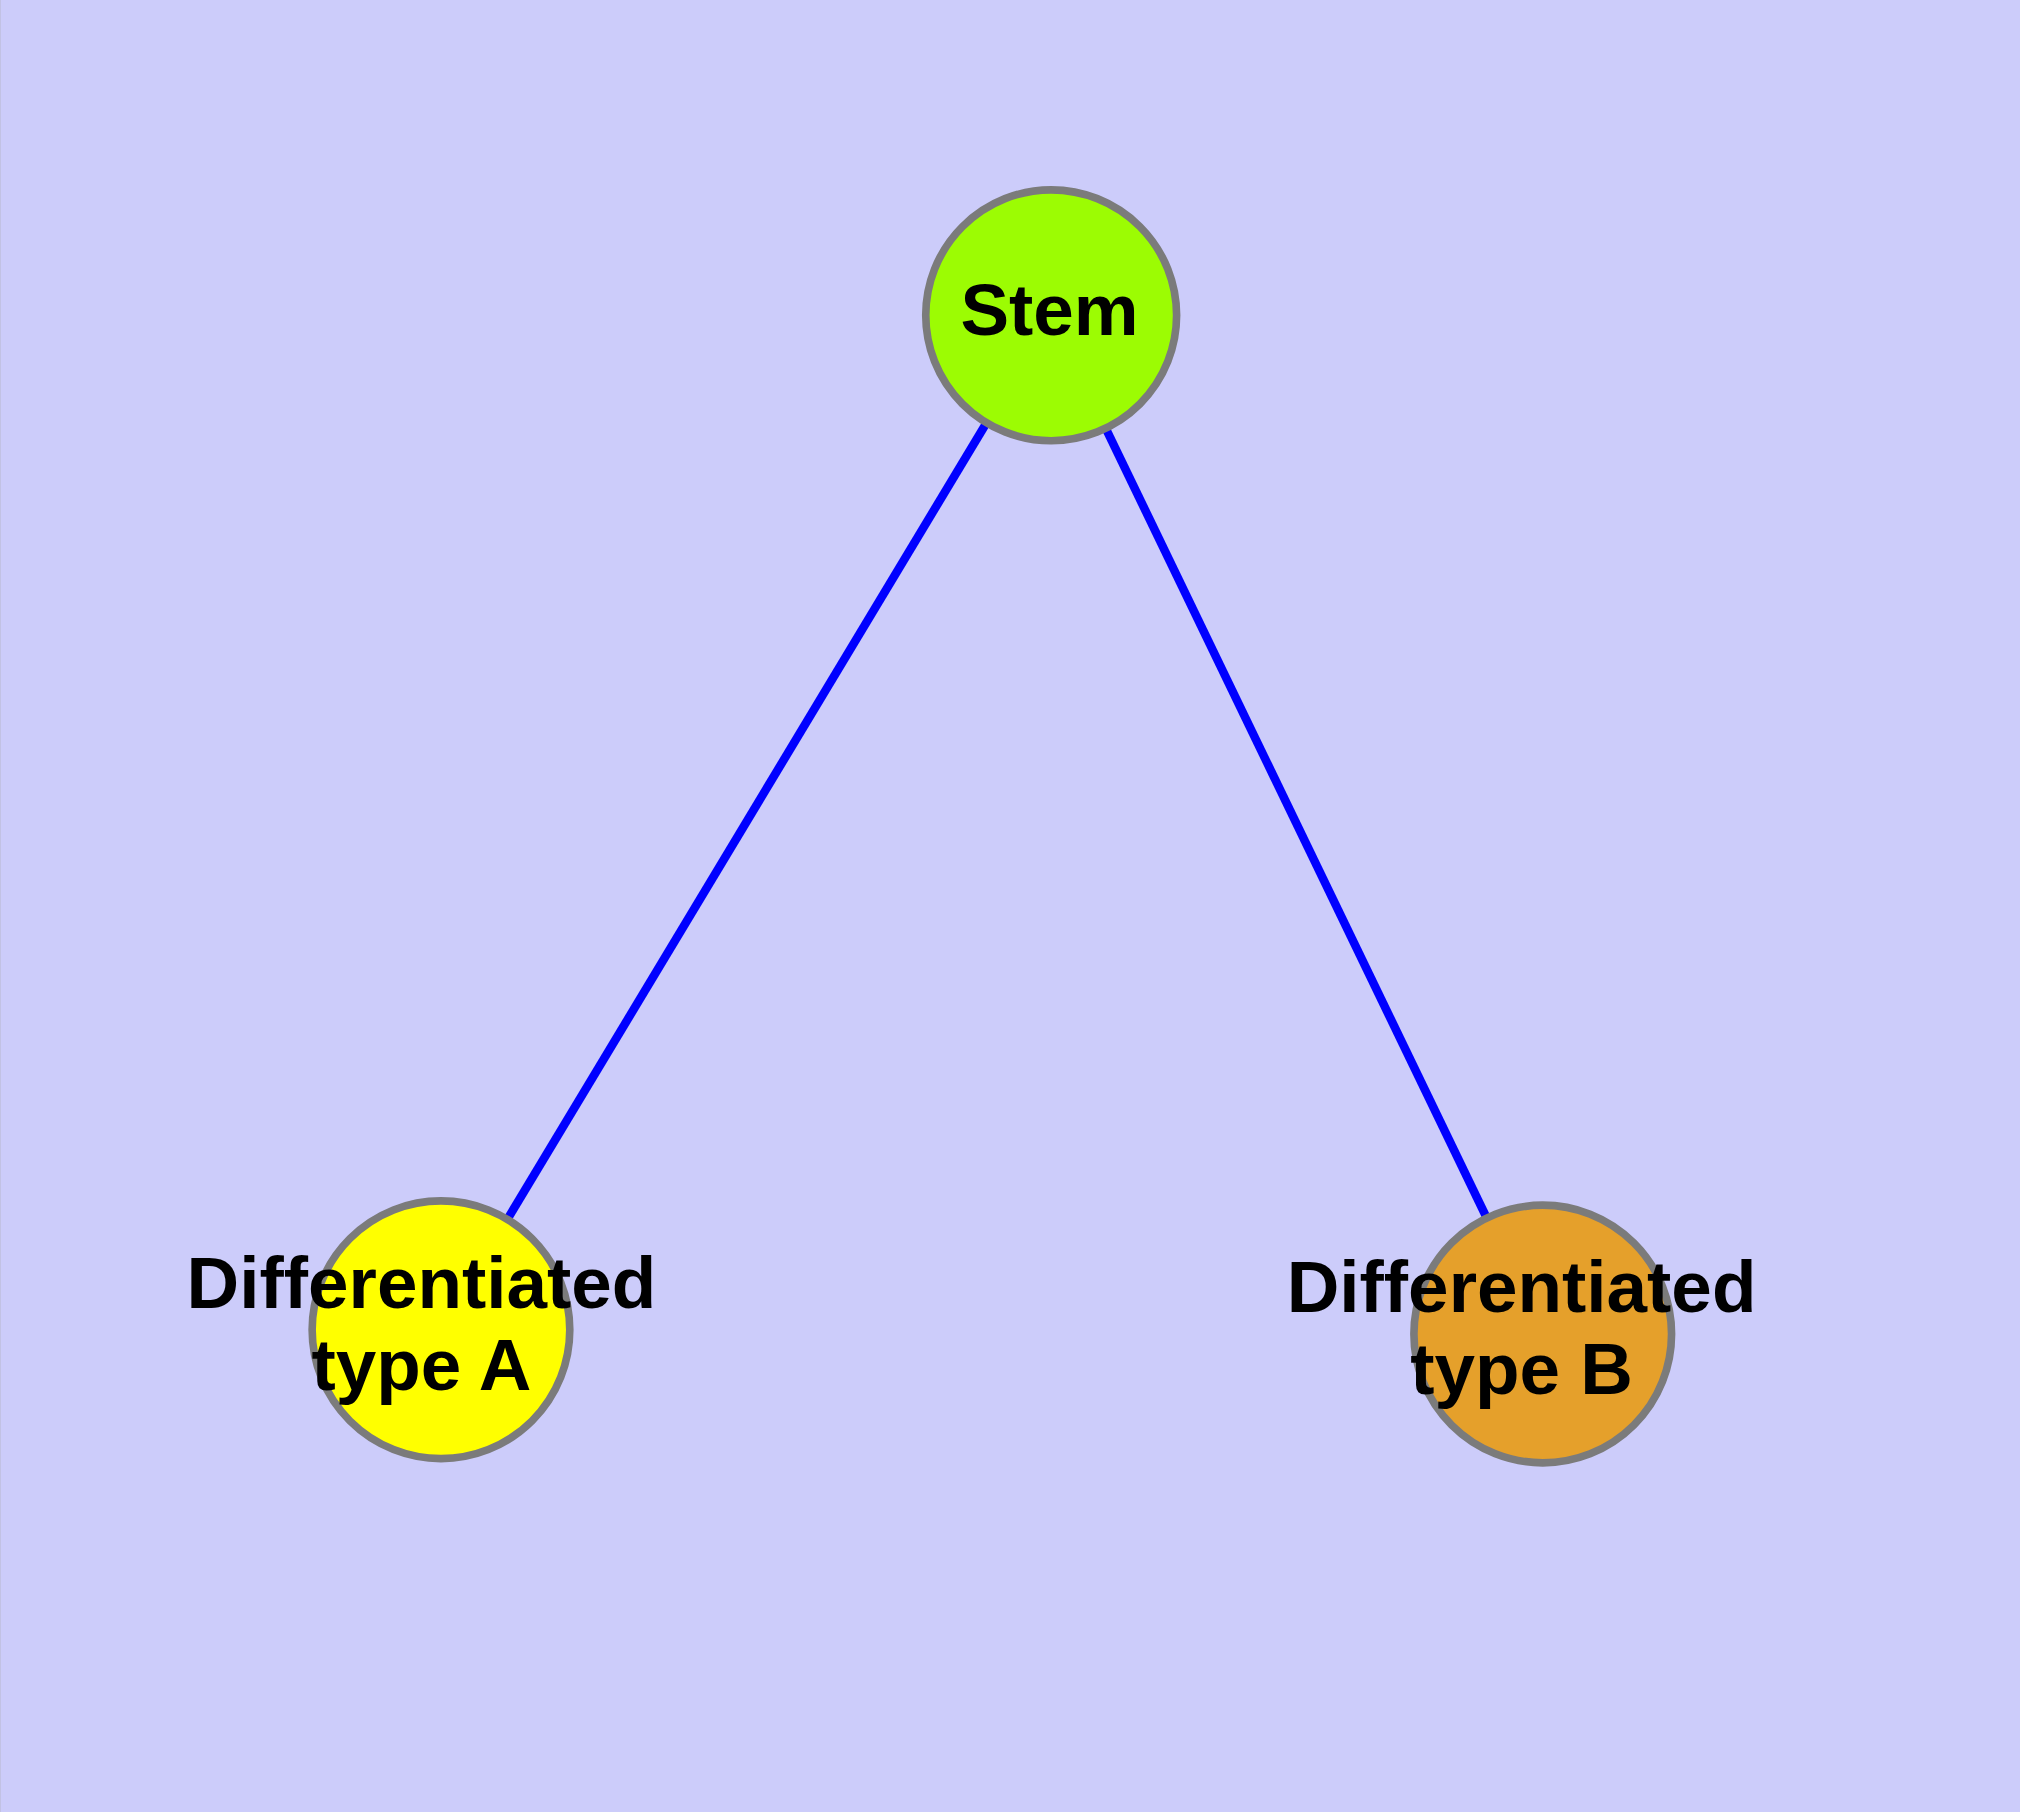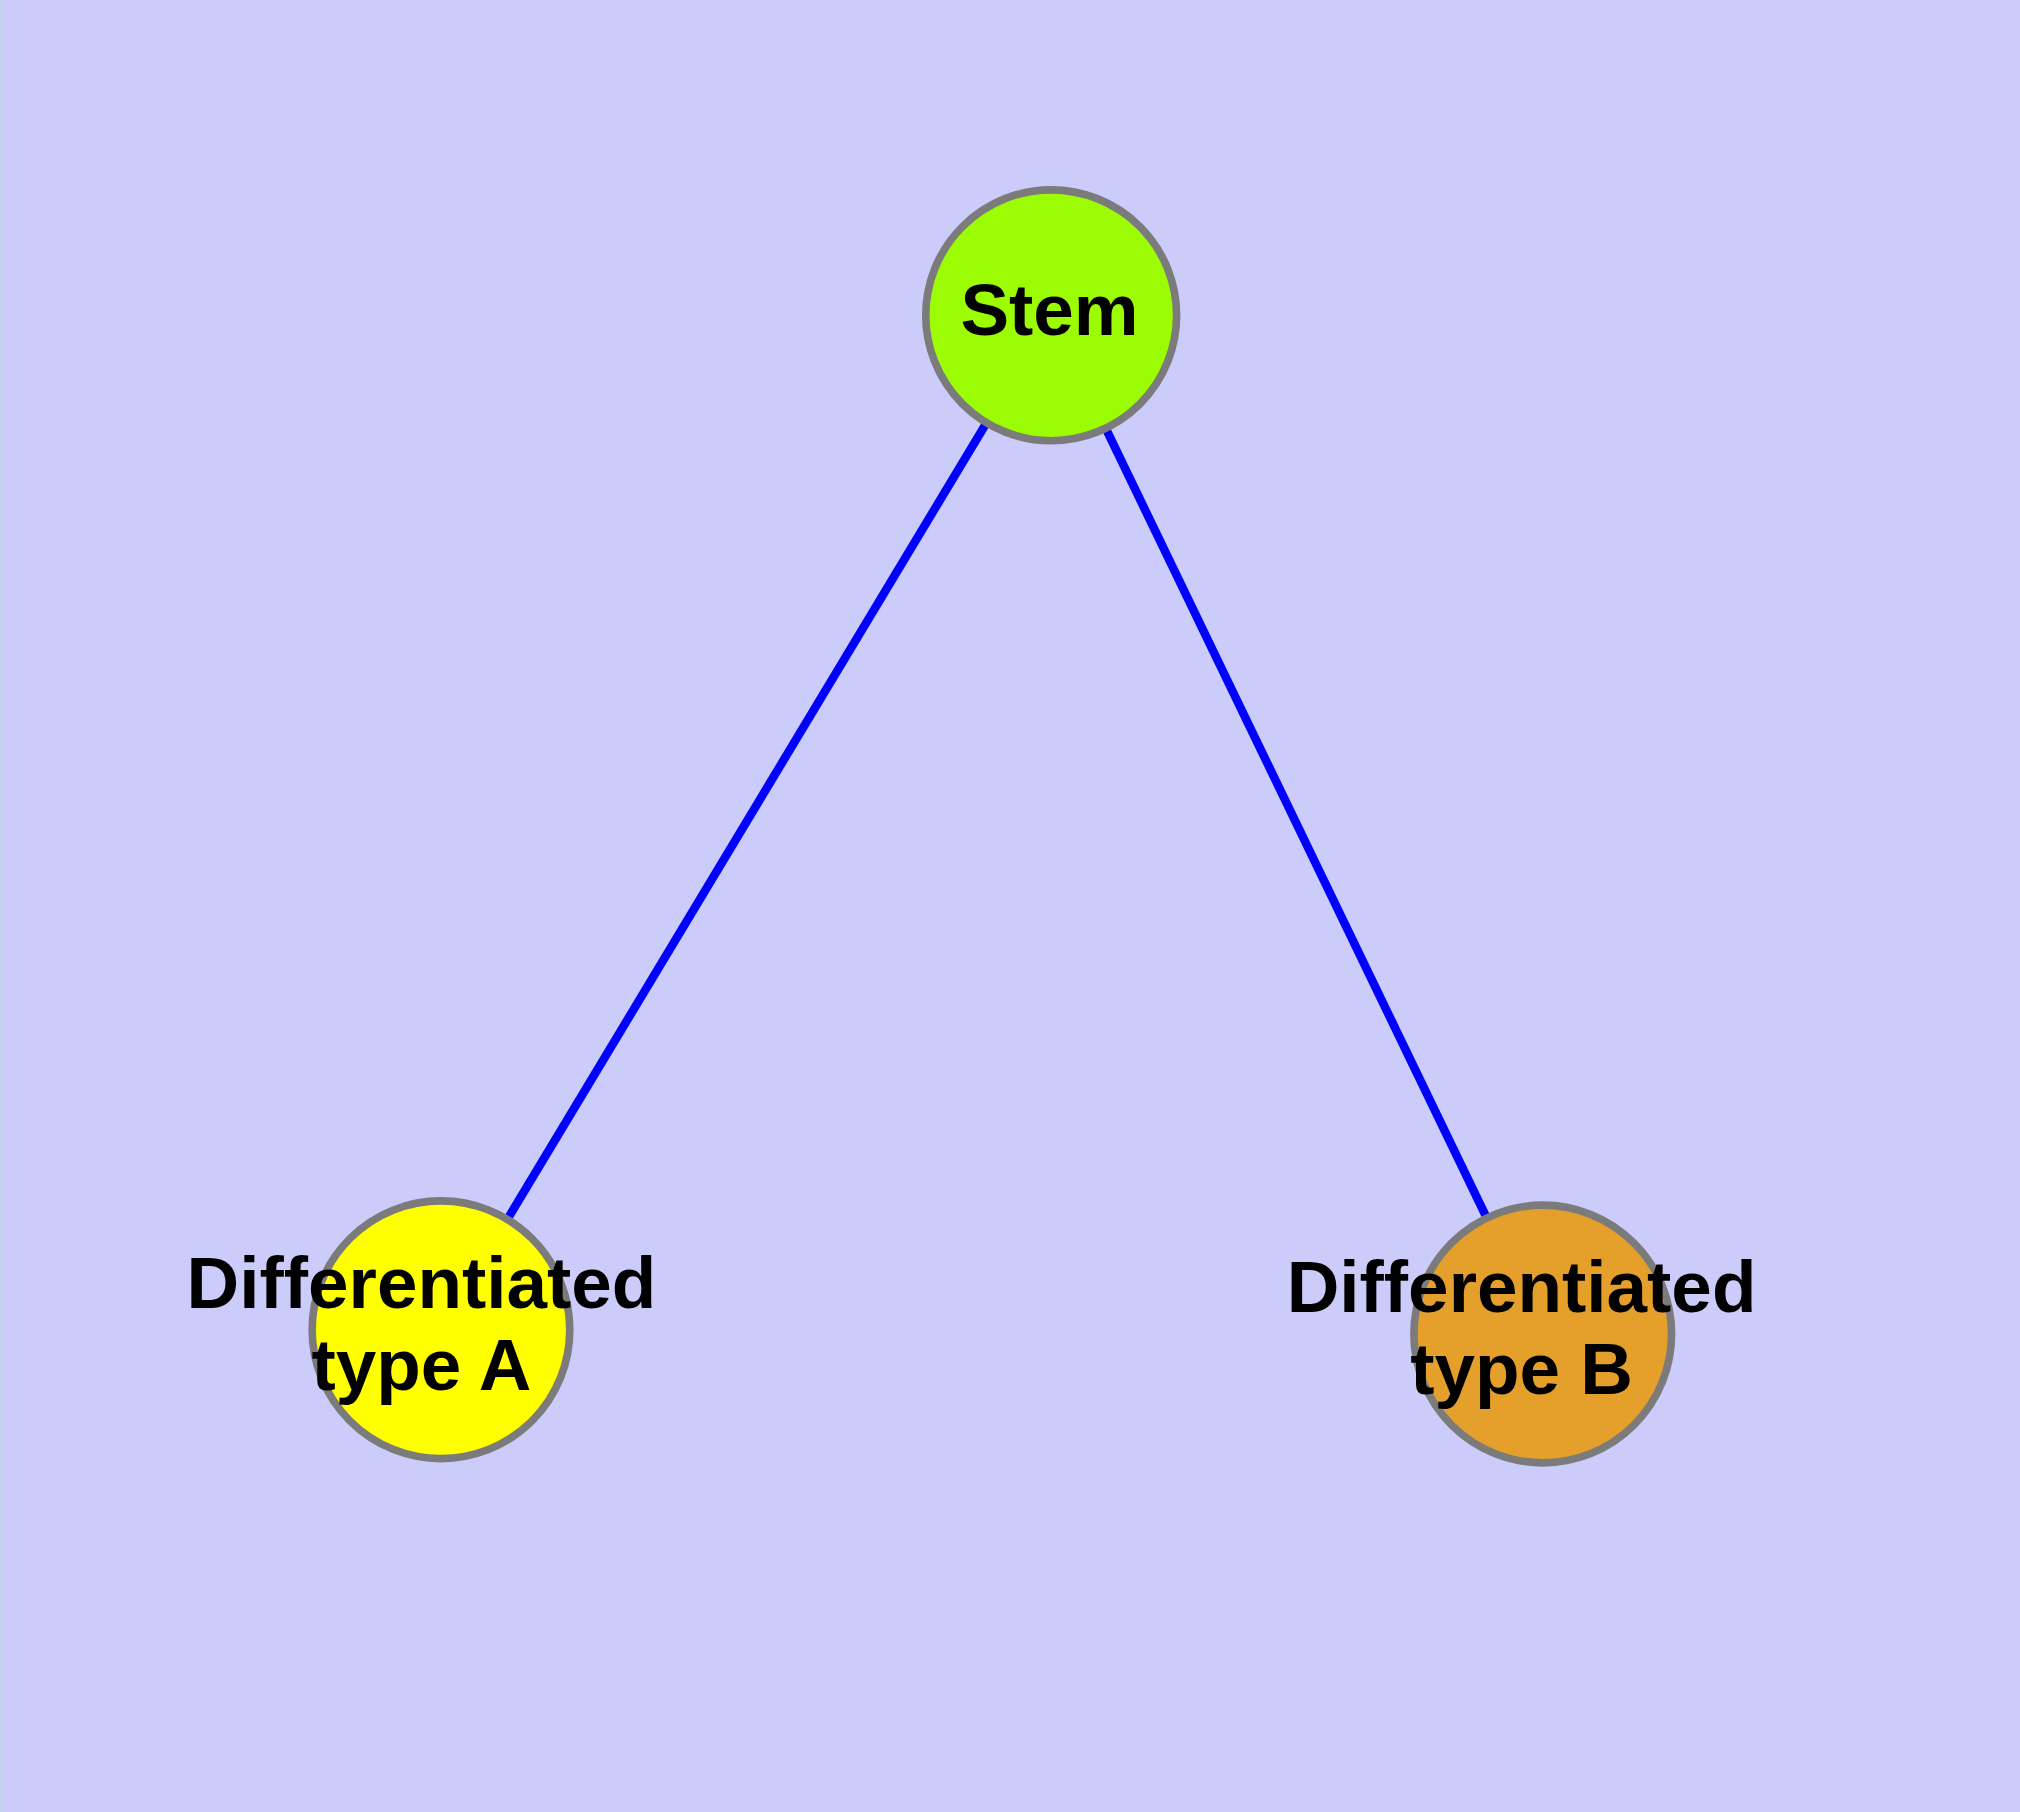--- a/index.html
+++ b/index.html
@@ -4,21 +4,21 @@
 <style>
   html, body {
     margin: 0;
     padding: 0;
     background: #ccccfa;
   }
   #canvas {
     position: relative;
     width: 2021px;
     height: 1812px;
-    background: #86efac;
+    background: #a3a3a3;
     overflow: hidden;
     font-family: "Liberation Sans", sans-serif;
   }
   #graph-svg {
     position: absolute;
     top: 0;
     left: 0;
     width: 2021px;
     height: 1812px;
     display: block;

